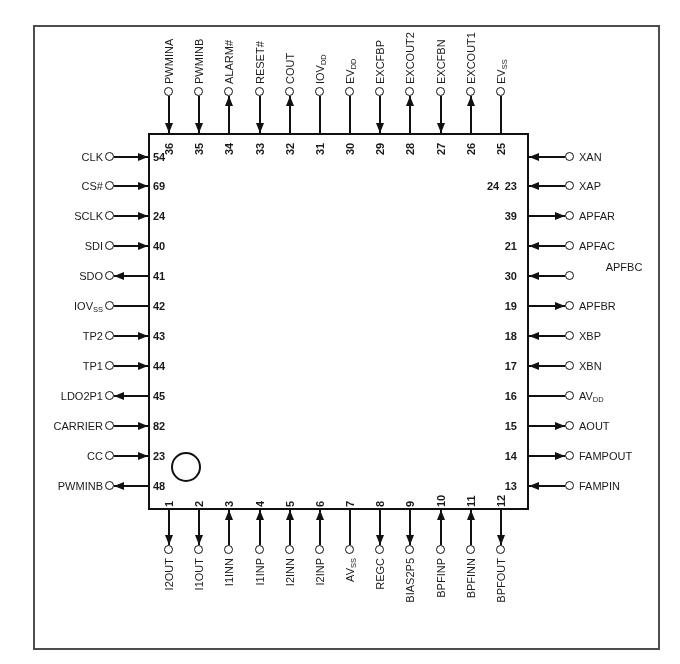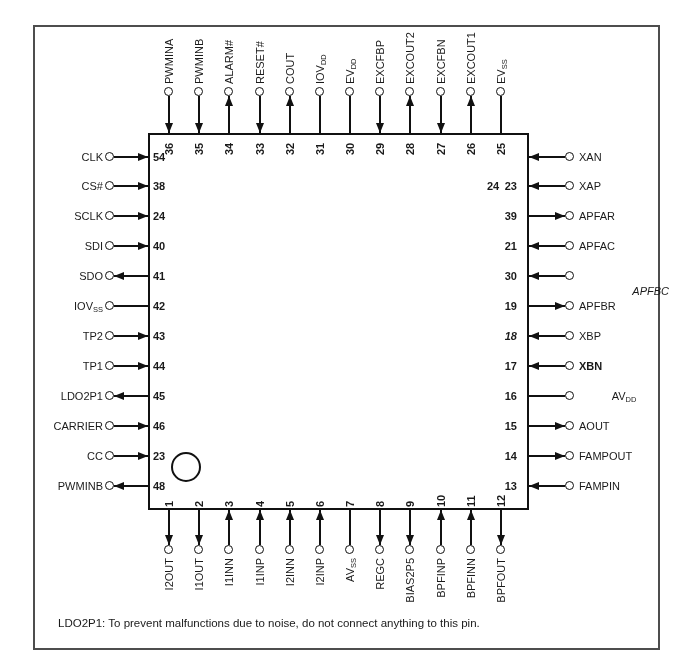--- a/index.html
+++ b/index.html
@@ -140,21 +140,21 @@
         <div class="circ" style="left: 105px; top: 151.5px;"></div>
         <div class="arr r" style="left: 138px; top: 152.5px;"></div>
         <div class="lbl" style="left: 20px; top: 150.5px; width: 83px; text-align: right;">CLK</div>
         <div class="num" style="left: 153px; top: 150.5px; width: 30px; text-align: left;">54</div>
       </div>
       <div class="" style="position: absolute; left: 0px; top: 0px;">
         <div class="wire" style="left: 114px; top: 185.45px; width: 34px; height: 2px;"></div>
         <div class="circ" style="left: 105px; top: 181.45px;"></div>
         <div class="arr r" style="left: 138px; top: 182.45px;"></div>
         <div class="lbl" style="left: 20px; top: 180.45px; width: 83px; text-align: right;">CS#</div>
-        <div class="num" style="left: 153px; top: 180.45px; width: 30px; text-align: left;">38</div>
+        <div class="num" style="left: 153px; top: 180.45px; width: 30px; text-align: left;">69</div>
       </div>
       <div class="" style="position: absolute; left: 0px; top: 0px;">
         <div class="wire" style="left: 114px; top: 215.4px; width: 34px; height: 2px;"></div>
         <div class="circ" style="left: 105px; top: 211.4px;"></div>
         <div class="arr r" style="left: 138px; top: 212.4px;"></div>
         <div class="lbl" style="left: 20px; top: 210.4px; width: 83px; text-align: right;">SCLK</div>
         <div class="num" style="left: 153px; top: 210.4px; width: 30px; text-align: left;">24</div>
       </div>
       <div class="" style="position: absolute; left: 0px; top: 0px;">
         <div class="wire" style="left: 114px; top: 245.35px; width: 34px; height: 2px;"></div>
@@ -195,21 +195,21 @@
         <div class="circ" style="left: 105px; top: 391.1px;"></div>
         <div class="arr l" style="left: 114px; top: 392.1px;"></div>
         <div class="lbl" style="left: 20px; top: 390.1px; width: 83px; text-align: right;">LDO2P1</div>
         <div class="num" style="left: 153px; top: 390.1px; width: 30px; text-align: left;">45</div>
       </div>
       <div class="" style="position: absolute; left: 0px; top: 0px;">
         <div class="wire" style="left: 114px; top: 425.05px; width: 34px; height: 2px;"></div>
         <div class="circ" style="left: 105px; top: 421.05px;"></div>
         <div class="arr r" style="left: 138px; top: 422.05px;"></div>
         <div class="lbl" style="left: 20px; top: 420.05px; width: 83px; text-align: right;">CARRIER</div>
-        <div class="num" style="left: 153px; top: 420.05px; width: 30px; text-align: left;">46</div>
+        <div class="num" style="left: 153px; top: 420.05px; width: 30px; text-align: left;">82</div>
       </div>
       <div class="" style="position: absolute; left: 0px; top: 0px;">
         <div class="wire" style="left: 114px; top: 455px; width: 34px; height: 2px;"></div>
         <div class="circ" style="left: 105px; top: 451px;"></div>
         <div class="arr r" style="left: 138px; top: 452px;"></div>
         <div class="lbl" style="left: 20px; top: 450px; width: 83px; text-align: right;">CC</div>
         <div class="num" style="left: 153px; top: 450px; width: 30px; text-align: left;">23</div>
       </div>
       <div class="" style="position: absolute; left: 0px; top: 0px;">
         <div class="wire" style="left: 114px; top: 484.95px; width: 34px; height: 2px;"></div>
@@ -243,48 +243,48 @@
         <div class="wire" style="left: 529px; top: 245.35px; width: 36px; height: 2px;"></div>
         <div class="circ" style="left: 565px; top: 241.35px;"></div>
         <div class="arr l" style="left: 529px; top: 242.35px;"></div>
         <div class="lbl" style="left: 579px; top: 240.35px; width: 90px; text-align: left;">APFAC</div>
         <div class="num" style="left: 487px; top: 240.35px; width: 30px; text-align: right;">21</div>
       </div>
       <div class="" style="position: absolute; left: 0px; top: 0px;">
         <div class="wire" style="left: 529px; top: 275.3px; width: 36px; height: 2px;"></div>
         <div class="circ" style="left: 565px; top: 271.3px;"></div>
         <div class="arr l" style="left: 529px; top: 272.3px;"></div>
-        <div class="lbl" style="left: 579px; top: 285px; width: 90px; text-align: right; font-style: italic;">APFBC</div>
+        <div class="lbl" style="left: 579px; top: 261px; width: 90px; text-align: center;">APFBC</div>
         <div class="num" style="left: 487px; top: 270.3px; width: 30px; text-align: right;">30</div>
       </div>
       <div class="" style="position: absolute; left: 0px; top: 0px;">
         <div class="wire" style="left: 529px; top: 305.25px; width: 36px; height: 2px;"></div>
         <div class="circ" style="left: 565px; top: 301.25px;"></div>
         <div class="arr r" style="left: 555px; top: 302.25px;"></div>
         <div class="lbl" style="left: 579px; top: 300.25px; width: 90px; text-align: left;">APFBR</div>
         <div class="num" style="left: 487px; top: 300.25px; width: 30px; text-align: right;">19</div>
       </div>
       <div class="" style="position: absolute; left: 0px; top: 0px;">
         <div class="wire" style="left: 529px; top: 335.2px; width: 36px; height: 2px;"></div>
         <div class="circ" style="left: 565px; top: 331.2px;"></div>
         <div class="arr l" style="left: 529px; top: 332.2px;"></div>
         <div class="lbl" style="left: 579px; top: 330.2px; width: 90px; text-align: left;">XBP</div>
-        <div class="num" style="left: 487px; top: 330.2px; width: 30px; text-align: right; font-style: italic;">18</div>
+        <div class="num" style="left: 487px; top: 330.2px; width: 30px; text-align: right;">18</div>
       </div>
       <div class="" style="position: absolute; left: 0px; top: 0px;">
         <div class="wire" style="left: 529px; top: 365.15px; width: 36px; height: 2px;"></div>
         <div class="circ" style="left: 565px; top: 361.15px;"></div>
         <div class="arr l" style="left: 529px; top: 362.15px;"></div>
-        <div class="lbl" style="left: 579px; top: 360.15px; width: 90px; text-align: left; font-weight: bold;">XBN</div>
+        <div class="lbl" style="left: 579px; top: 360.15px; width: 90px; text-align: left;">XBN</div>
         <div class="num" style="left: 487px; top: 360.15px; width: 30px; text-align: right;">17</div>
       </div>
       <div class="" style="position: absolute; left: 0px; top: 0px;">
         <div class="wire" style="left: 529px; top: 395.1px; width: 36px; height: 2px;"></div>
         <div class="circ" style="left: 565px; top: 391.1px;"></div>
-        <div class="lbl" style="left: 579px; top: 390.1px; width: 90px; text-align: center;">AV<sub>DD</sub></div>
+        <div class="lbl" style="left: 579px; top: 390.1px; width: 90px; text-align: left;">AV<sub>DD</sub></div>
         <div class="num" style="left: 487px; top: 390.1px; width: 30px; text-align: right;">16</div>
       </div>
       <div class="" style="position: absolute; left: 0px; top: 0px;">
         <div class="wire" style="left: 529px; top: 425.05px; width: 36px; height: 2px;"></div>
         <div class="circ" style="left: 565px; top: 421.05px;"></div>
         <div class="arr r" style="left: 555px; top: 422.05px;"></div>
         <div class="lbl" style="left: 579px; top: 420.05px; width: 90px; text-align: left;">AOUT</div>
         <div class="num" style="left: 487px; top: 420.05px; width: 30px; text-align: right;">15</div>
       </div>
       <div class="" style="position: absolute; left: 0px; top: 0px;">
@@ -378,14 +378,13 @@
         <div class="num rot" style="left: 464.8px; top: 507px; width: 24px; text-align: left;">11</div>
       </div>
       <div class="" style="position: absolute; left: 0px; top: 0px;">
         <div class="wire" style="left: 499.98px; top: 510px; width: 2px; height: 35px;"></div>
         <div class="circ" style="left: 495.98px; top: 545px;"></div>
         <div class="arr d" style="left: 496.98px; top: 535px;"></div>
         <div class="lbl rot" style="left: 494.98px; top: 638px; width: 80px; text-align: right;">BPFOUT</div>
         <div class="num rot" style="left: 494.98px; top: 507px; width: 24px; text-align: left;">12</div>
       </div>
     </div>
-  <div class="note">LDO2P1: To prevent malfunctions due to noise, do not connect anything to this pin.</div>
 </div>
 
 </body></html>

